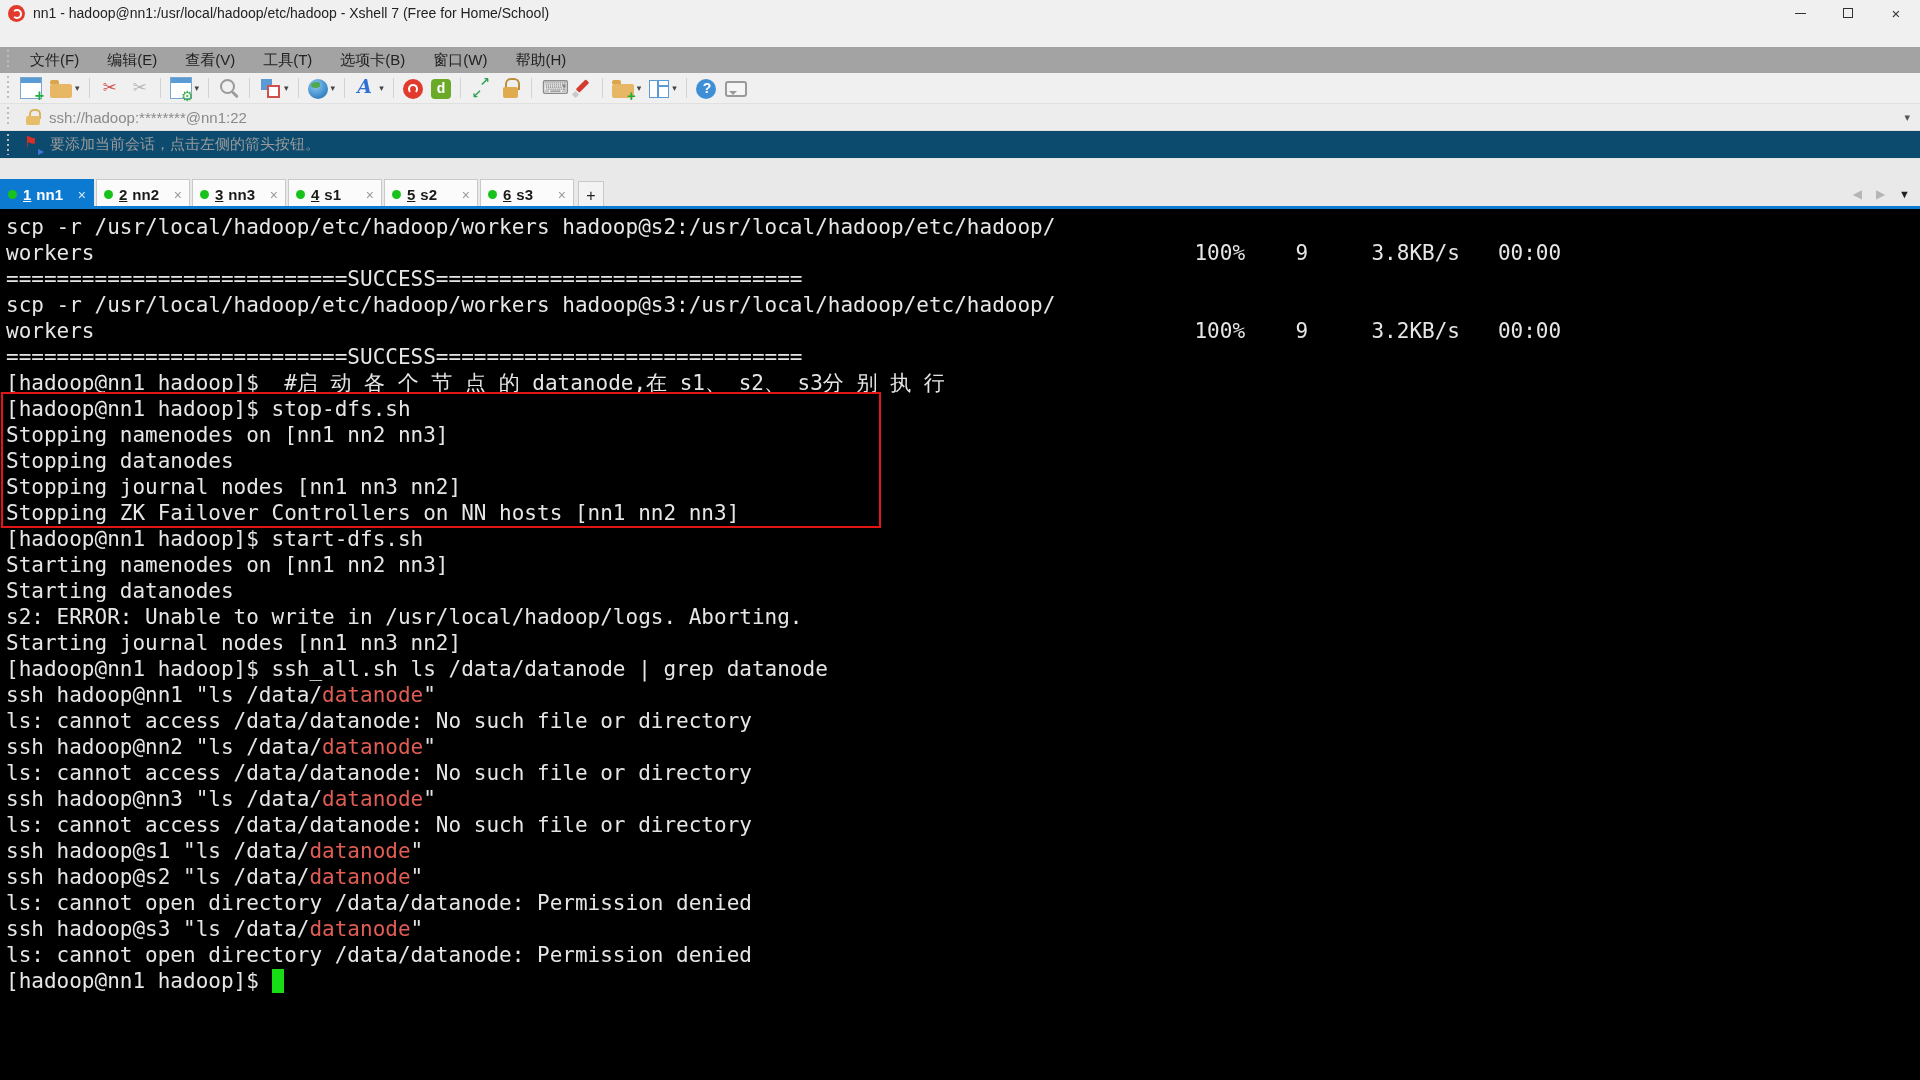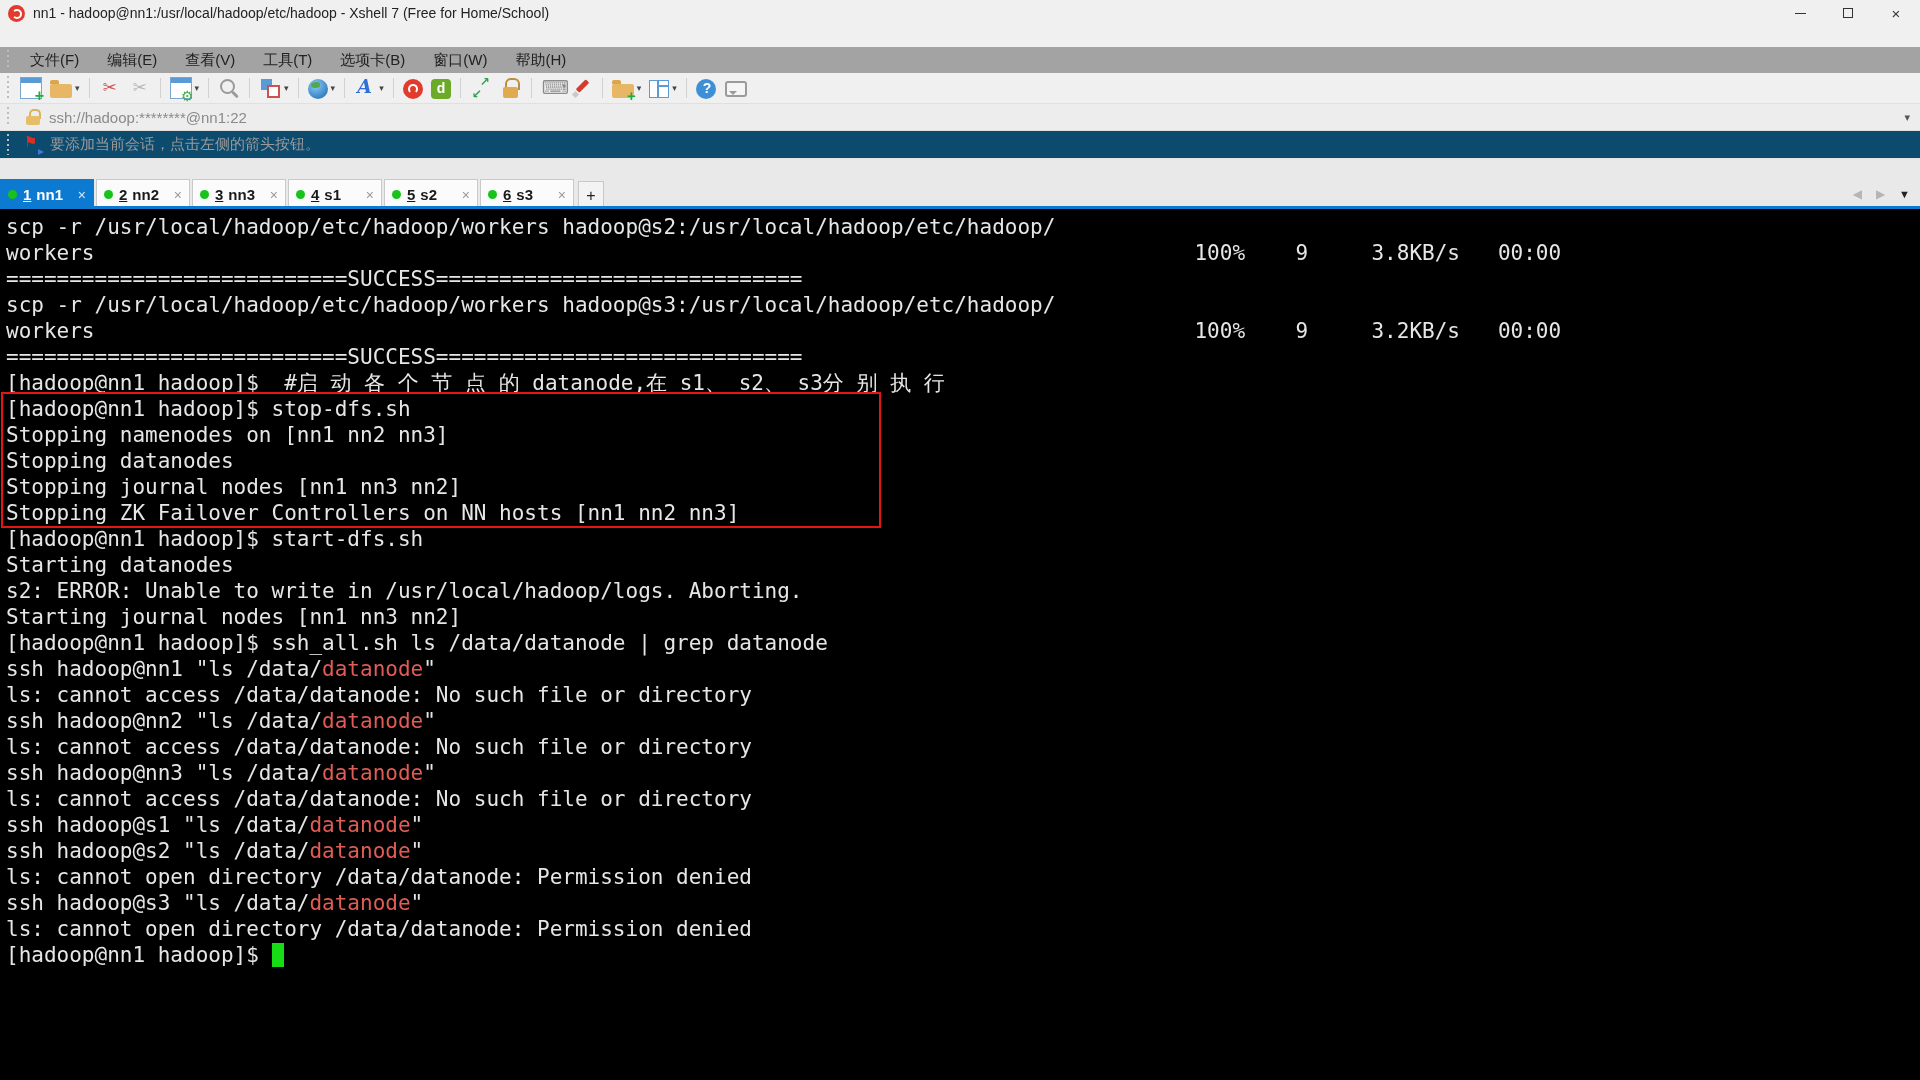--- a/index.html
+++ b/index.html
@@ -314,20 +314,21 @@
       <div class="t-line"><span>scp -r /usr/local/hadoop/etc/hadoop/workers hadoop@s3:/usr/local/hadoop/etc/hadoop/</span></div>
       <div class="t-line"><span>workers</span>                                                                                       <span>100%    9     3.2KB/s   00:00</span></div>
       <div class="t-line"><span>===========================SUCCESS=============================</span></div>
       <div class="t-line"><span>[hadoop@nn1 hadoop]$  #启 动 各 个 节 点 的 datanode,在 s1、 s2、 s3分 别 执 行</span></div>
       <div class="t-line"><span>[hadoop@nn1 hadoop]$ stop-dfs.sh</span></div>
       <div class="t-line"><span>Stopping namenodes on [nn1 nn2 nn3]</span></div>
       <div class="t-line"><span>Stopping datanodes</span></div>
       <div class="t-line"><span>Stopping journal nodes [nn1 nn3 nn2]</span></div>
       <div class="t-line"><span>Stopping ZK Failover Controllers on NN hosts [nn1 nn2 nn3]</span></div>
       <div class="t-line"><span>[hadoop@nn1 hadoop]$ start-dfs.sh</span></div>
+      <div class="t-line"><span>Starting namenodes on [nn1 nn2 nn3]</span></div>
       <div class="t-line"><span>Starting datanodes</span></div>
       <div class="t-line"><span>s2: ERROR: Unable to write in /usr/local/hadoop/logs. Aborting.</span></div>
       <div class="t-line"><span>Starting journal nodes [nn1 nn3 nn2]</span></div>
       <div class="t-line"><span>[hadoop@nn1 hadoop]$ ssh_all.sh ls /data/datanode | grep datanode</span></div>
       <div class="t-line"><span>ssh hadoop@nn1 "ls /data/</span><span class="m">datanode</span><span>"</span></div>
       <div class="t-line"><span>ls: cannot access /data/datanode: No such file or directory</span></div>
       <div class="t-line"><span>ssh hadoop@nn2 "ls /data/</span><span class="m">datanode</span><span>"</span></div>
       <div class="t-line"><span>ls: cannot access /data/datanode: No such file or directory</span></div>
       <div class="t-line"><span>ssh hadoop@nn3 "ls /data/</span><span class="m">datanode</span><span>"</span></div>
       <div class="t-line"><span>ls: cannot access /data/datanode: No such file or directory</span></div>

